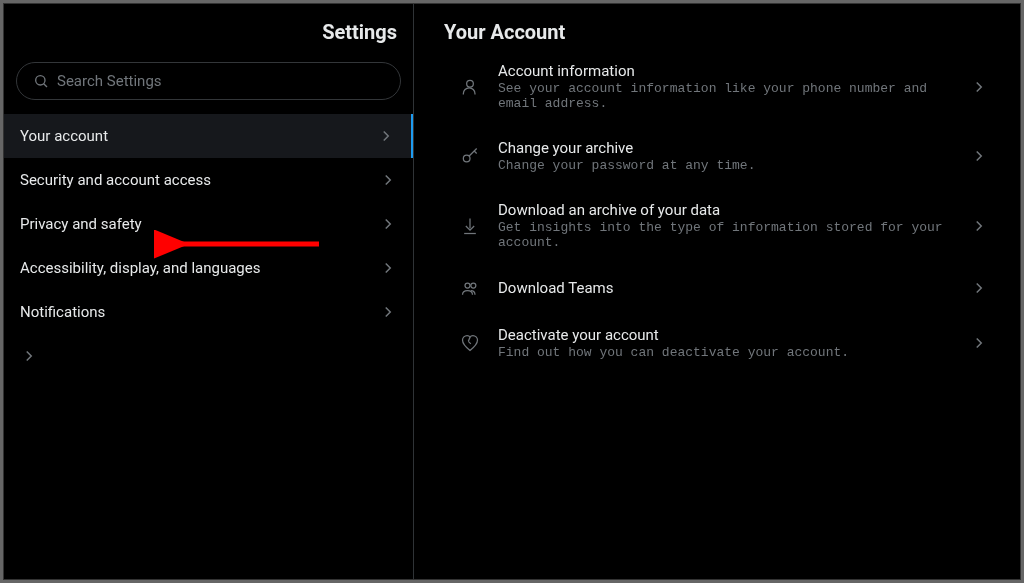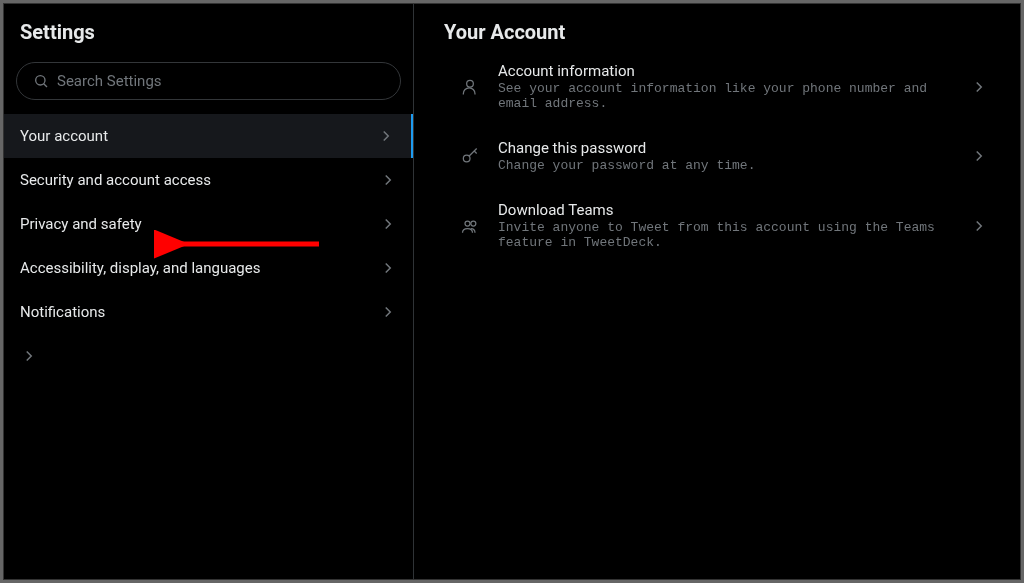--- a/index.html
+++ b/index.html
@@ -22,20 +22,21 @@
     }
     .sidebar {
       width: 410px;
       border-right: 1px solid #2f3336;
       display: flex;
       flex-direction: column;
       position: relative;
     }
     .sidebar-header {
       padding: 16px 16px 10px 16px;
+      text-align: right;
     }
     .sidebar-title {
       color: #e7e9ea;
       font-size: 20px;
       font-weight: 700;
     }
     .search-container {
       padding: 8px 12px 14px 12px;
     }
     .search-box {
@@ -231,42 +232,73 @@
 
     <div class="account-item">
       <div class="item-icon">
         <svg width="20" height="20" viewBox="0 0 24 24" fill="none" stroke="currentColor" stroke-width="1.5">
           <circle cx="8" cy="15" r="4"></circle>
           <line x1="11" y1="12" x2="20" y2="3"></line>
           <line x1="17" y1="6" x2="20" y2="9"></line>
         </svg>
       </div>
       <div class="item-content">
-        <div class="item-title">Change this password</div>
+        <div class="item-title">Change your archive</div>
         <div class="item-subtitle">Change your password at any time.</div>
       </div>
       <svg class="chevron" viewBox="0 0 24 24" fill="none" stroke="currentColor" stroke-width="2">
         <polyline points="9 18 15 12 9 6"></polyline>
       </svg>
     </div>
 
+    <div class="account-item">
+      <div class="item-icon">
+        <svg width="20" height="20" viewBox="0 0 24 24" fill="none" stroke="currentColor" stroke-width="1.5">
+          <path d="M12 3v12"></path>
+          <polyline points="7 12 12 17 17 12"></polyline>
+          <line x1="5" y1="21" x2="19" y2="21"></line>
+        </svg>
+      </div>
+      <div class="item-content">
+        <div class="item-title">Download an archive of your data</div>
+        <div class="item-subtitle">Get insights into the type of information stored for your account.</div>
+      </div>
+      <svg class="chevron" viewBox="0 0 24 24" fill="none" stroke="currentColor" stroke-width="2">
+        <polyline points="9 18 15 12 9 6"></polyline>
+      </svg>
+    </div>
 
     <div class="account-item">
       <div class="item-icon">
         <svg width="20" height="20" viewBox="0 0 24 24" fill="none" stroke="currentColor" stroke-width="1.5">
           <circle cx="9" cy="9" r="3"></circle>
           <circle cx="16" cy="9" r="3"></circle>
           <path d="M3 20c0-3 2.5-5 6-5s6 2 6 5"></path>
           <path d="M13 15c2 0 5 1 5 5"></path>
         </svg>
       </div>
       <div class="item-content">
         <div class="item-title">Download Teams</div>
-        <div class="item-subtitle">Invite anyone to Tweet from this account using the Teams feature in TweetDeck.</div>
-      </div>
-      <svg class="chevron" viewBox="0 0 24 24" fill="none" stroke="currentColor" stroke-width="2">
-        <polyline points="9 18 15 12 9 6"></polyline>
-      </svg>
-    </div>
-
+      </div>
+      <svg class="chevron" viewBox="0 0 24 24" fill="none" stroke="currentColor" stroke-width="2">
+        <polyline points="9 18 15 12 9 6"></polyline>
+      </svg>
+    </div>
+
+    <div class="account-item">
+      <div class="item-icon">
+        <svg width="20" height="20" viewBox="0 0 24 24" fill="none" stroke="currentColor" stroke-width="1.5">
+          <path d="M12 21C12 21 3 14 3 8.5C3 5.5 5.5 3 8.5 3C10 3 11.5 4 12 5C12.5 4 14 3 15.5 3C18.5 3 21 5.5 21 8.5C21 14 12 21 12 21Z"></path>
+          <line x1="12" y1="5" x2="10" y2="10"></line>
+          <line x1="10" y1="10" x2="13" y2="13"></line>
+        </svg>
+      </div>
+      <div class="item-content">
+        <div class="item-title">Deactivate your account</div>
+        <div class="item-subtitle">Find out how you can deactivate your account.</div>
+      </div>
+      <svg class="chevron" viewBox="0 0 24 24" fill="none" stroke="currentColor" stroke-width="2">
+        <polyline points="9 18 15 12 9 6"></polyline>
+      </svg>
+    </div>
 
   </div>
 </div>
 
 </body></html>

